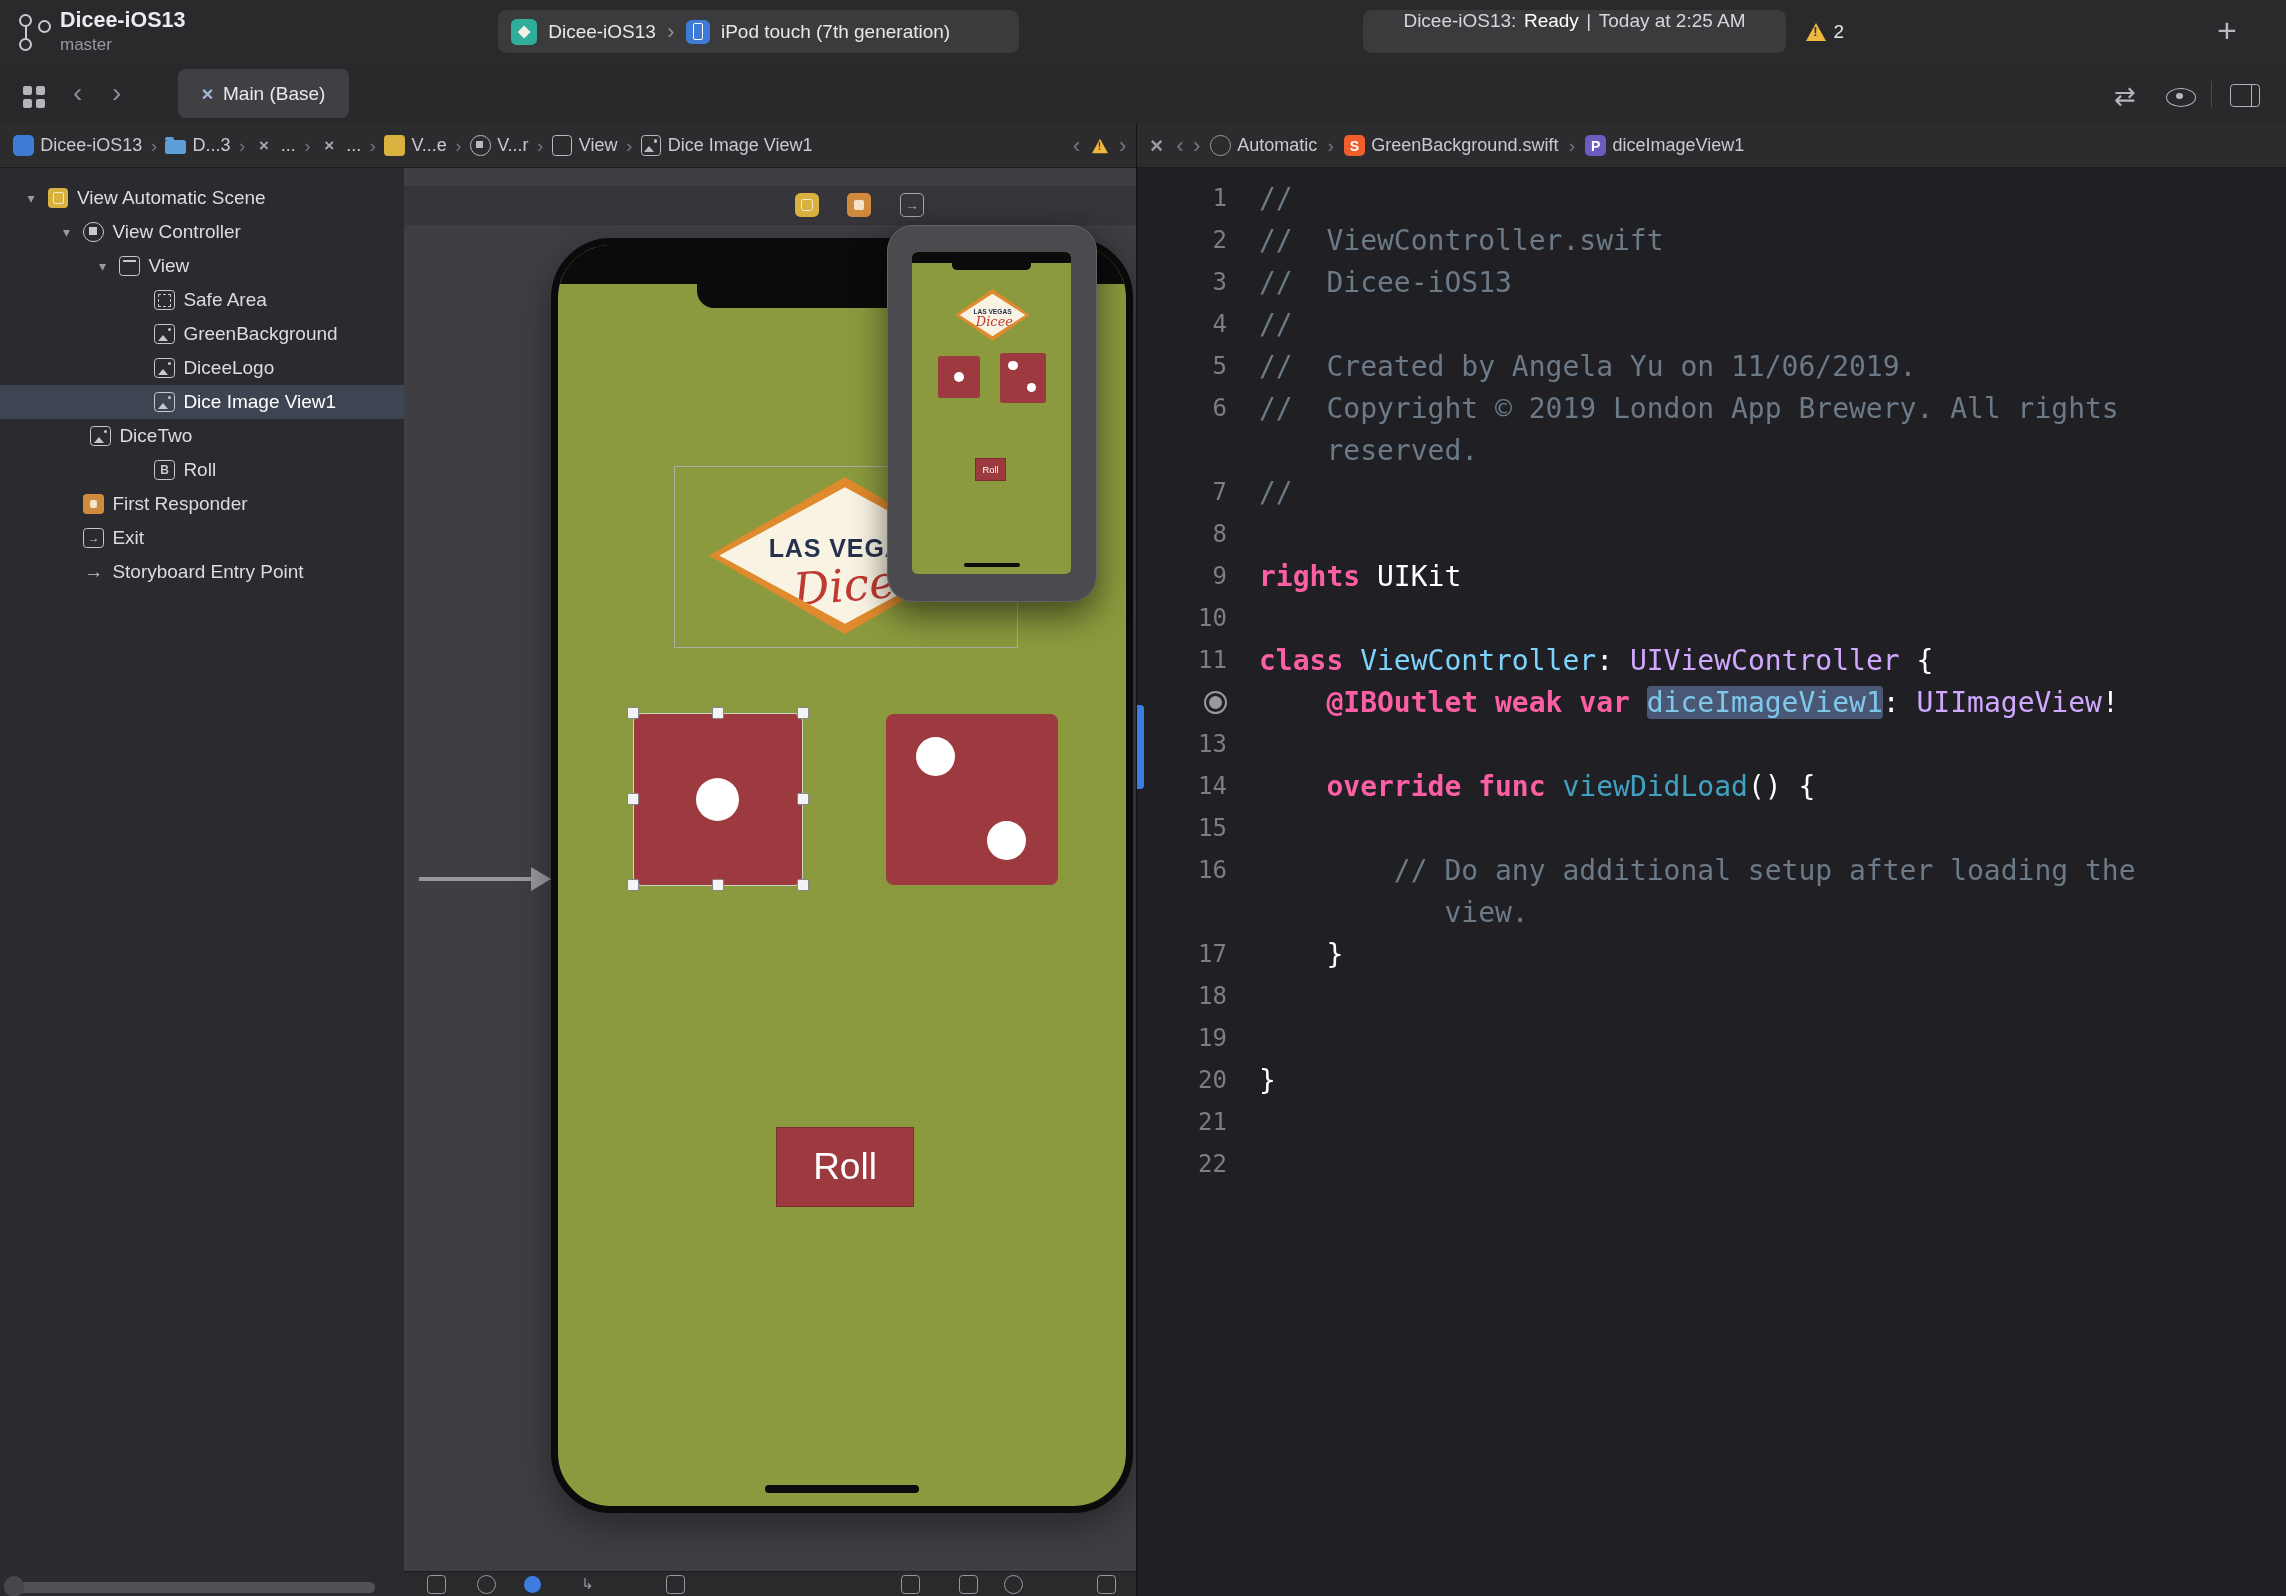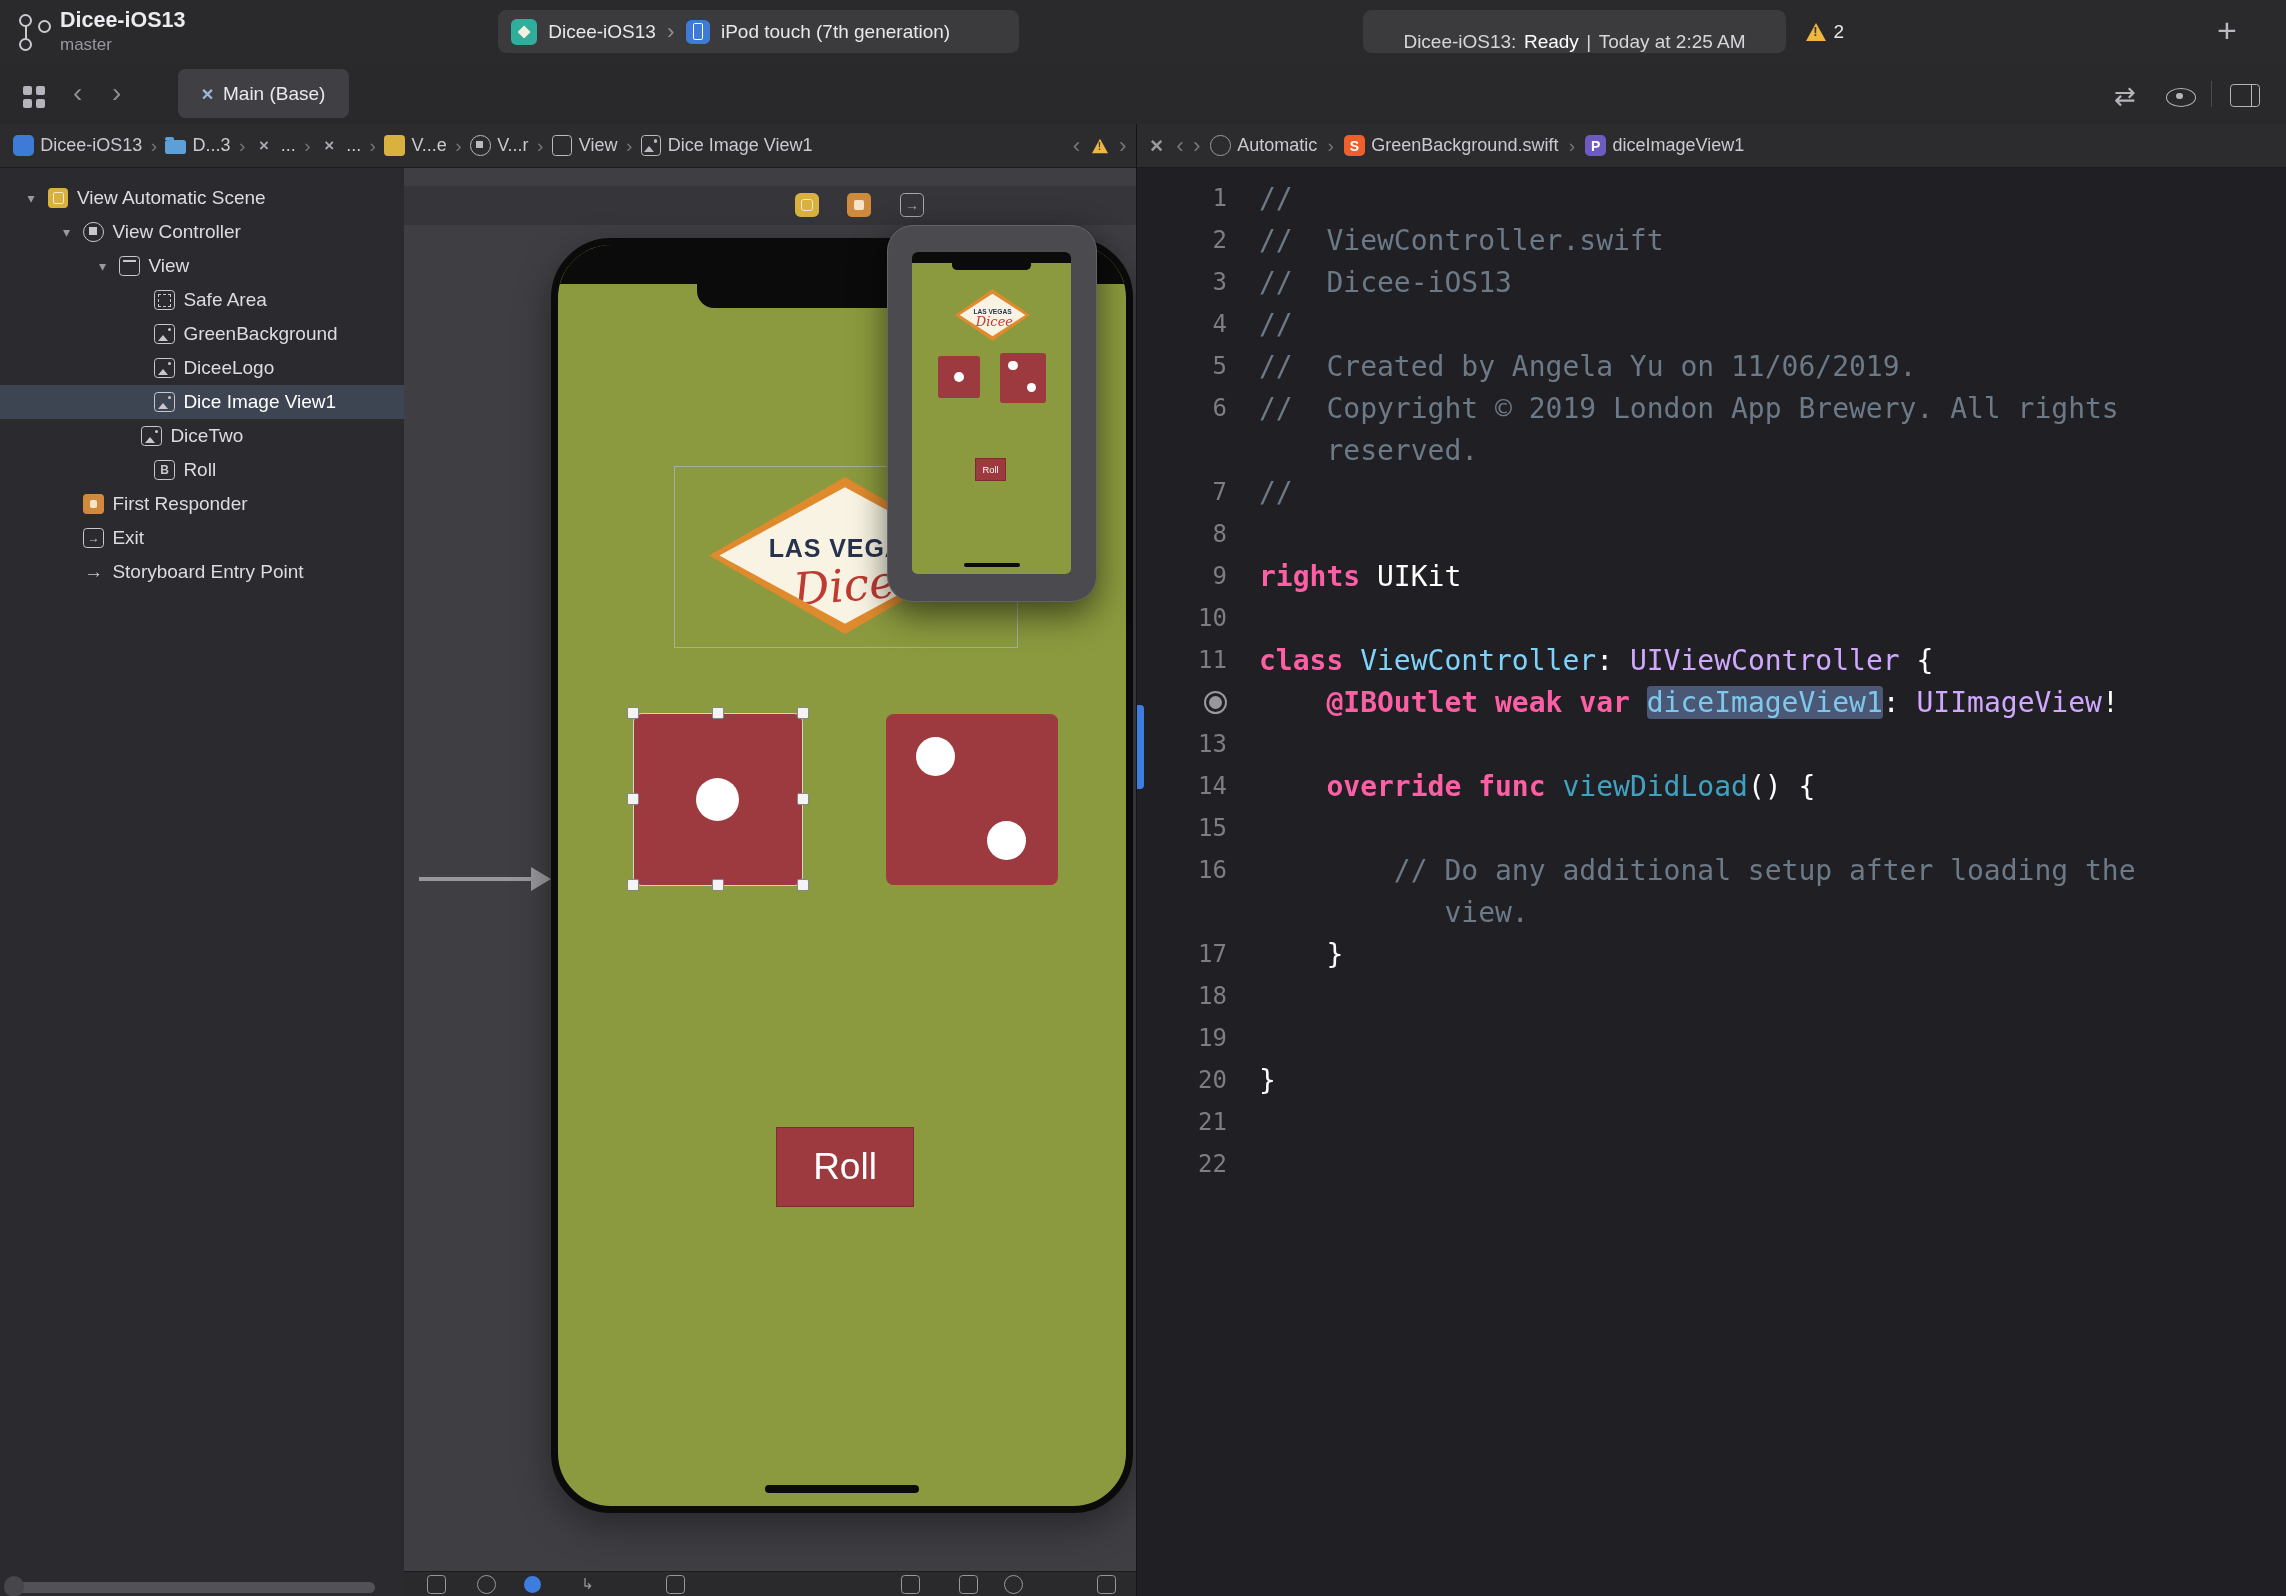--- a/index.html
+++ b/index.html
@@ -15,21 +15,21 @@
   .tb-sub{font-size:17px;color:#97979d;margin-top:2.8px}
   .scheme{position:absolute;left:498px;top:10.3px;width:521px;height:43px;background:#3b3b3e;border-radius:8.4px;
           display:flex;align-items:center;gap:11.2px;padding:0 13px;box-sizing:border-box;font-size:19px;color:#e8e8ea}
   .app-ic{width:26px;height:26px;background:#2fae9b;border-radius:5.6px;position:relative;flex:none}
   .app-ic::after{content:"";position:absolute;left:6.6px;top:6.6px;width:13px;height:13px;background:#f3efe2;
                  clip-path:polygon(50% 0,100% 50%,50% 100%,0 50%)}
   .chev{color:#8f8f95;font-size:22.5px}
   .dev-ic{width:24px;height:24px;background:#3e7bd6;border-radius:5.6px;position:relative;flex:none}
   .dev-ic::after{content:"";position:absolute;left:7.5px;top:3.7px;width:7.5px;height:15px;border:1.9px solid #fff;border-radius:1.9px}
   .status{position:absolute;left:1363px;top:10.3px;width:423px;height:43px;background:#3b3b3e;border-radius:8.4px;
-          display:flex;align-items:flex-end;justify-content:center;gap:7.5px;font-size:19px;color:#d6d6da}
+          display:flex;align-items:flex-start;justify-content:center;gap:7.5px;font-size:19px;color:#d6d6da}
   .status .state{font-weight:normal;color:#ffffff}
   .warnwrap{position:absolute;left:1806px;top:20.6px;display:flex;align-items:center;gap:7.5px;font-size:19px;color:#e8e8ea}
   .tri{width:0;height:0;border-left:10.3px solid transparent;border-right:10.3px solid transparent;border-bottom:18px solid #f0b73f;position:relative}
   .tri::after{content:"!";position:absolute;left:-2.8px;top:1.9px;font-size:13px;font-weight:bold;color:#3a3a3c}
   .plus{position:absolute;left:2217px;top:11.2px;font-size:34px;color:#b9b9bf}
   
   #tabbar{position:absolute;left:0;top:64px;width:2286px;height:60px;background:#29292c;border-bottom:0.9px solid #1c1c1f}
   .gridic{position:absolute;left:22.5px;top:86px;width:9.4px;height:9.4px;background:#b4b4ba;border-radius:1.9px;
           box-shadow:13px 0 #b4b4ba,0 13px #b4b4ba,13px 13px #b4b4ba}
   .navchev{position:absolute;top:77px;font-size:28px;color:#8f8f95}
@@ -297,21 +297,21 @@
       <div class="orow" style="padding-left: 129px;">
         <span class="dis"></span>
         <span class="oic oic-image"></span>
         <span>DiceeLogo</span>
       </div>
       <div class="orow sel" style="padding-left: 129px;">
         <span class="dis"></span>
         <span class="oic oic-image"></span>
         <span>Dice Image View1</span>
       </div>
-      <div class="orow" style="padding-left: 116px;">
+      <div class="orow" style="padding-left: 65px;">
         <span class="dis"></span>
         <span class="oic oic-image"></span>
         <span>DiceTwo</span>
       </div>
       <div class="orow" style="padding-left: 129px;">
         <span class="dis"></span>
         <span class="oic oic-button">B</span>
         <span>Roll</span>
       </div>
       <div class="orow" style="padding-left: 58px;">

